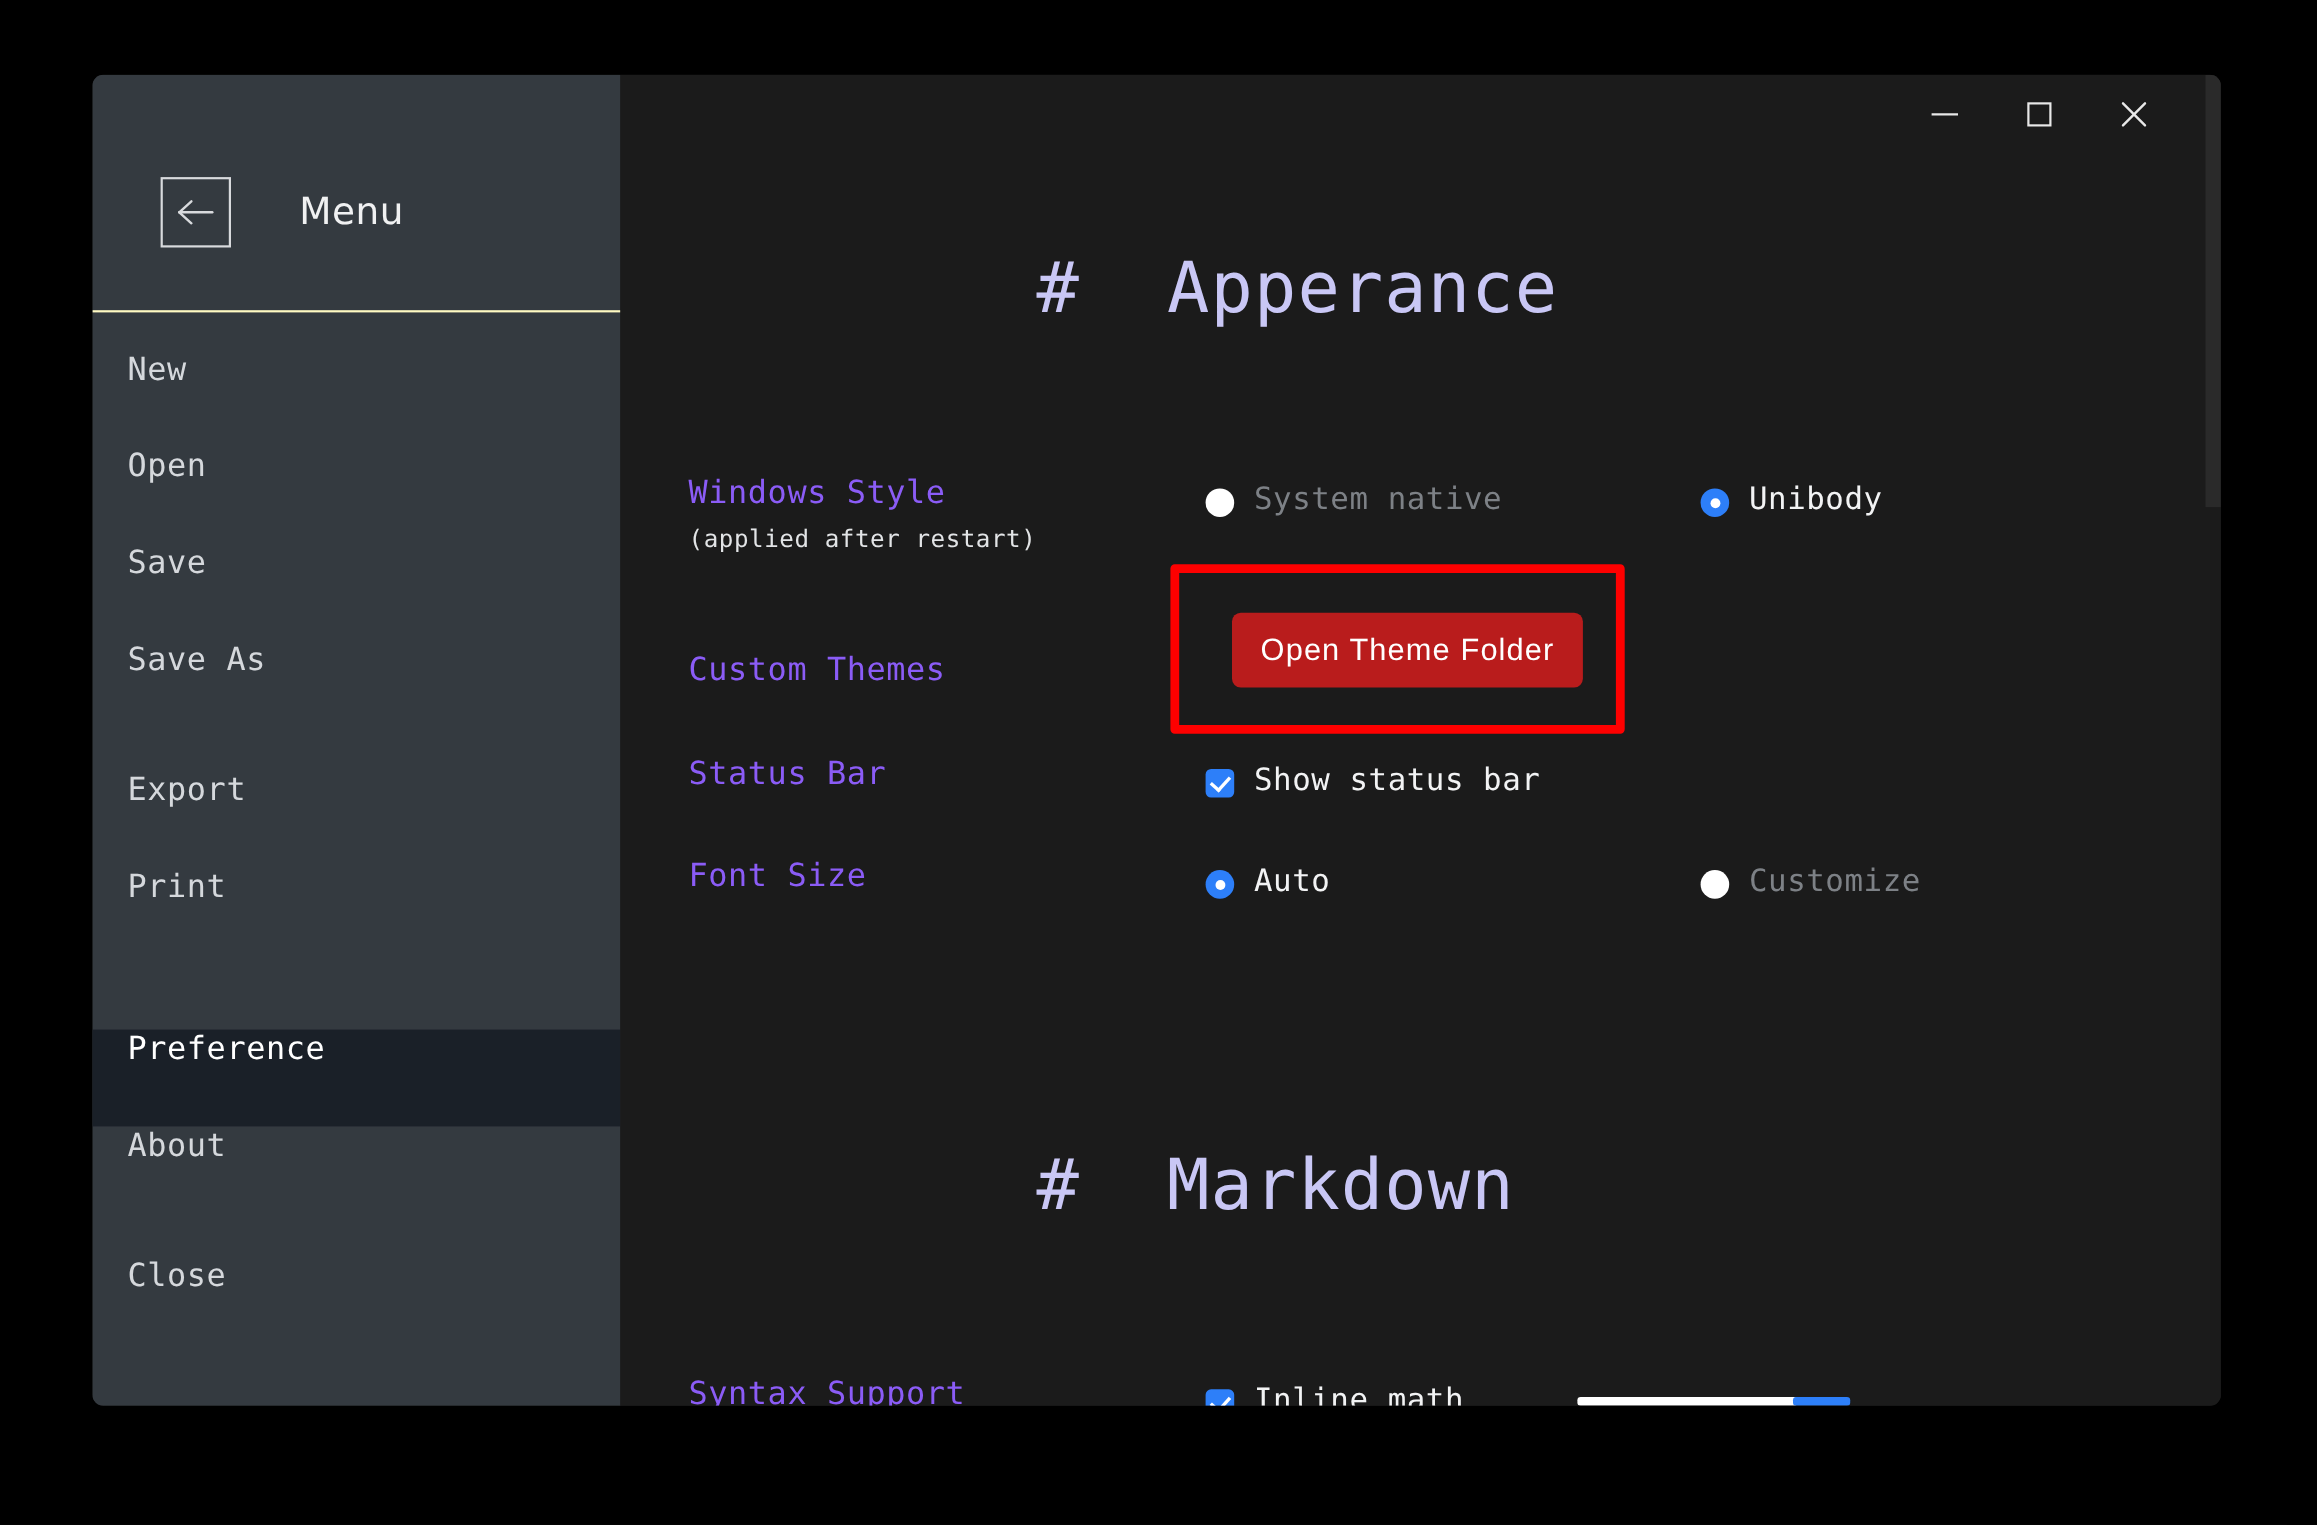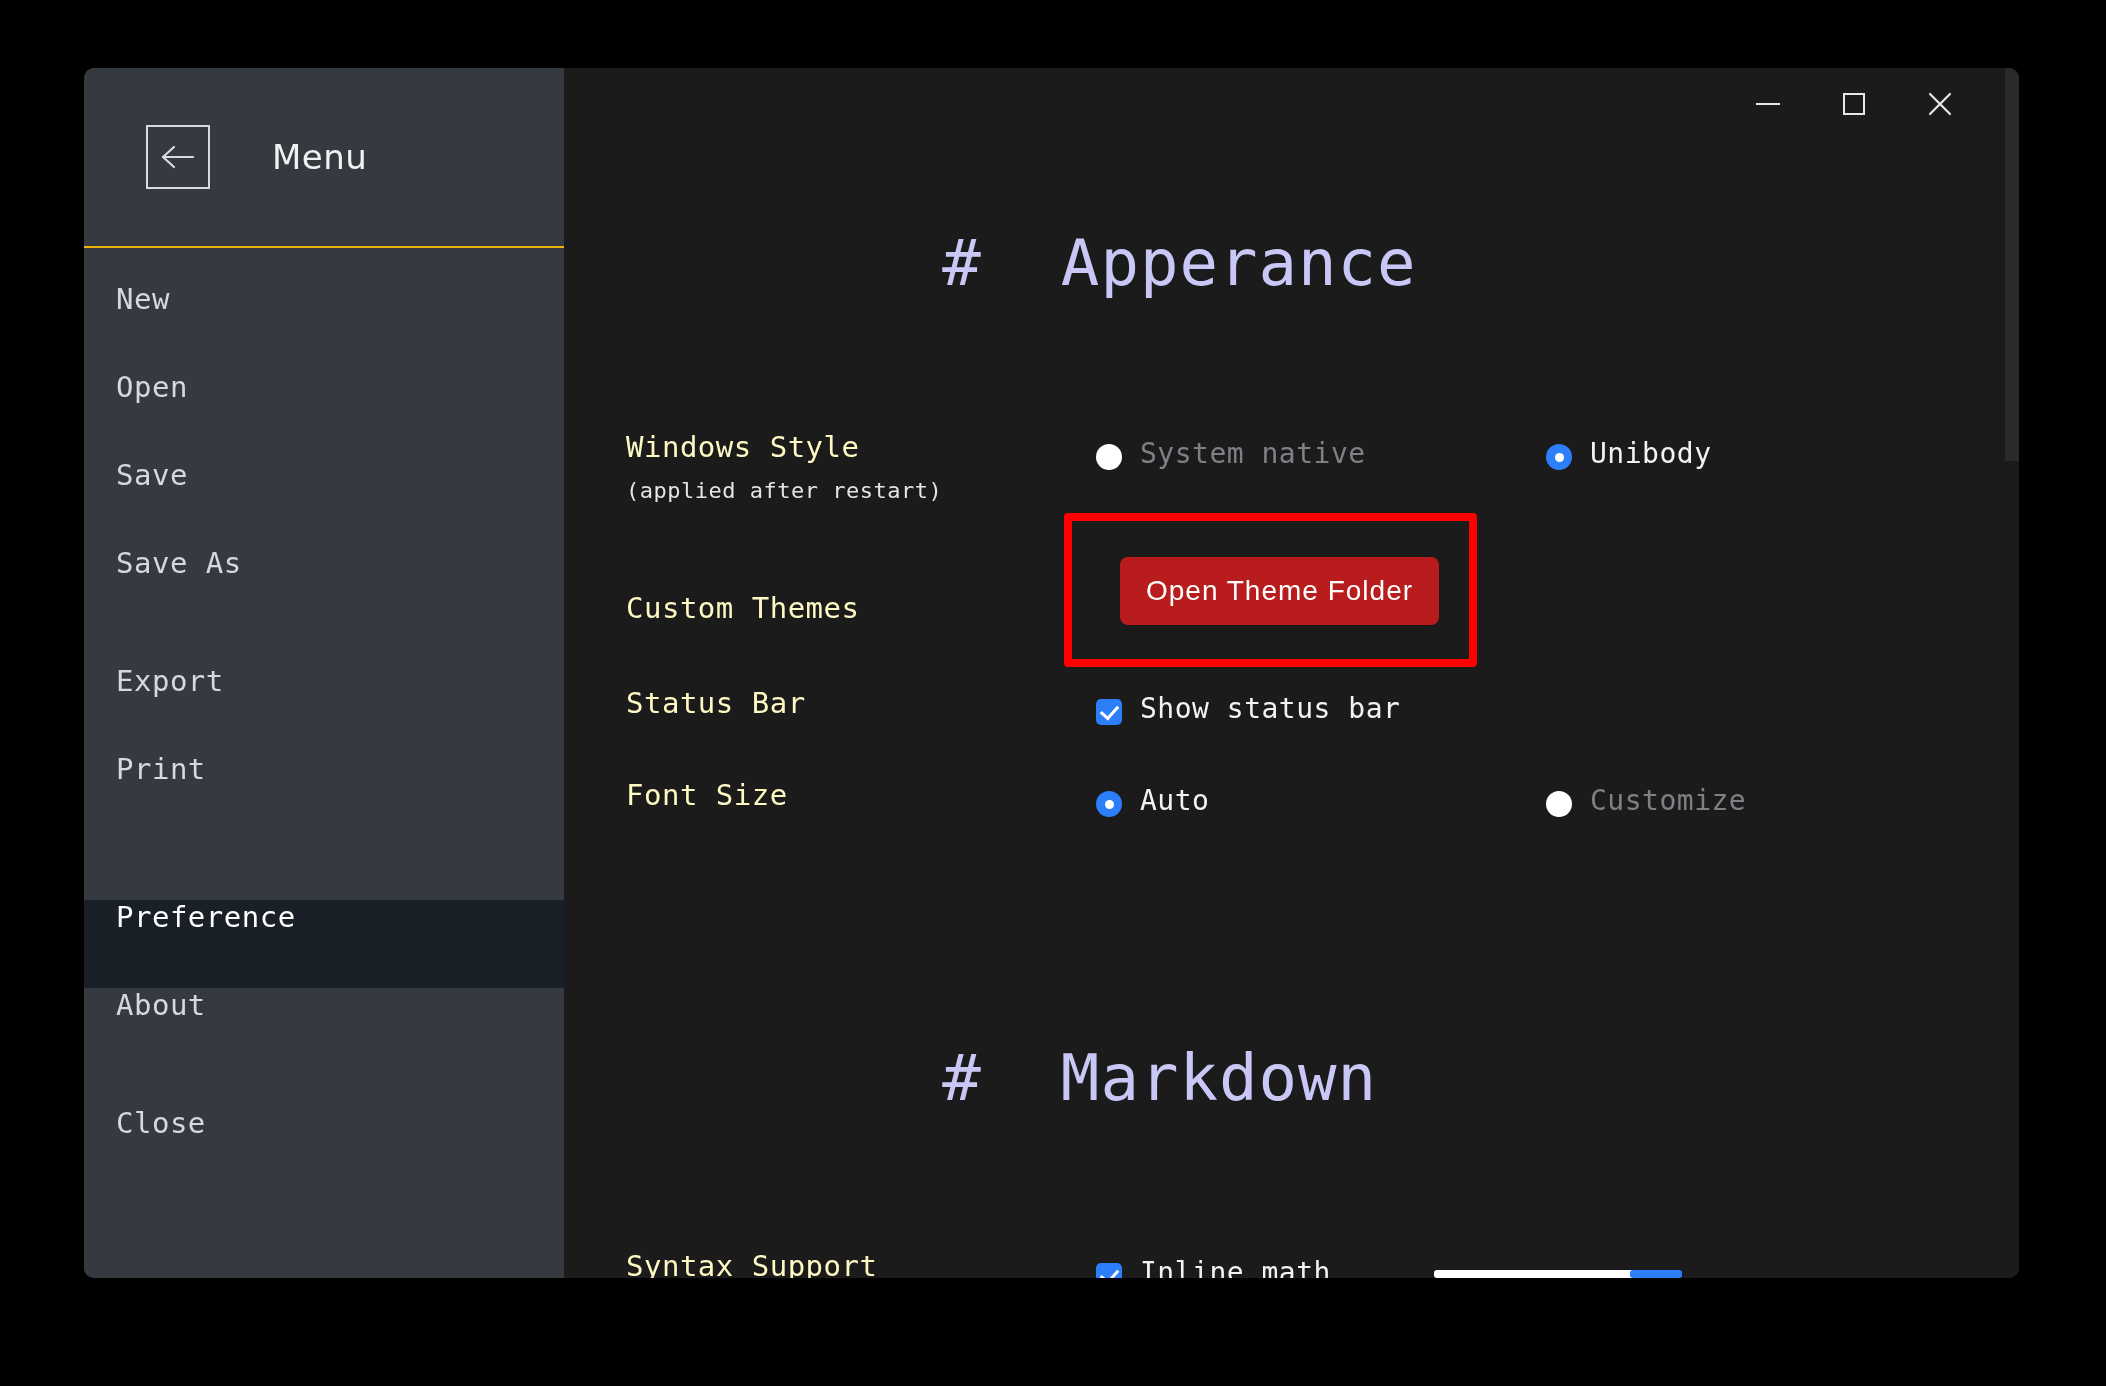--- a/index.html
+++ b/index.html
@@ -33,21 +33,22 @@
     display: flex;
     flex-direction: column;
     position: relative;
   }
 
   #sidebar-header {
     height: 180px;
     display: flex;
     align-items: center;
     padding-left: 62px;
-    border-bottom: 2px solid #eab308;
+    border-bottom: 2px solid #fef9c3;
+    margin-top: 36px;
   }
 
   #back-button {
     width: 64px;
     height: 64px;
     border: 2px solid #d8dadd;
     background: transparent;
     display: flex;
     align-items: center;
     justify-content: center;
@@ -134,21 +135,21 @@
     align-items: flex-start;
     margin-bottom: 0;
   }
 
   .row-label-col {
     width: 470px;
     flex: 0 0 470px;
     padding-top: 4px;
   }
   .row-label {
-    color: #fef9c3;
+    color: #8b5cf6;
     font-size: 29px;
     letter-spacing: 0.5px;
     white-space: nowrap;
   }
   .row-sublabel {
     color: #e2e4e6;
     font-size: 22px;
     margin-top: 14px;
     letter-spacing: 0.5px;
     white-space: nowrap;

